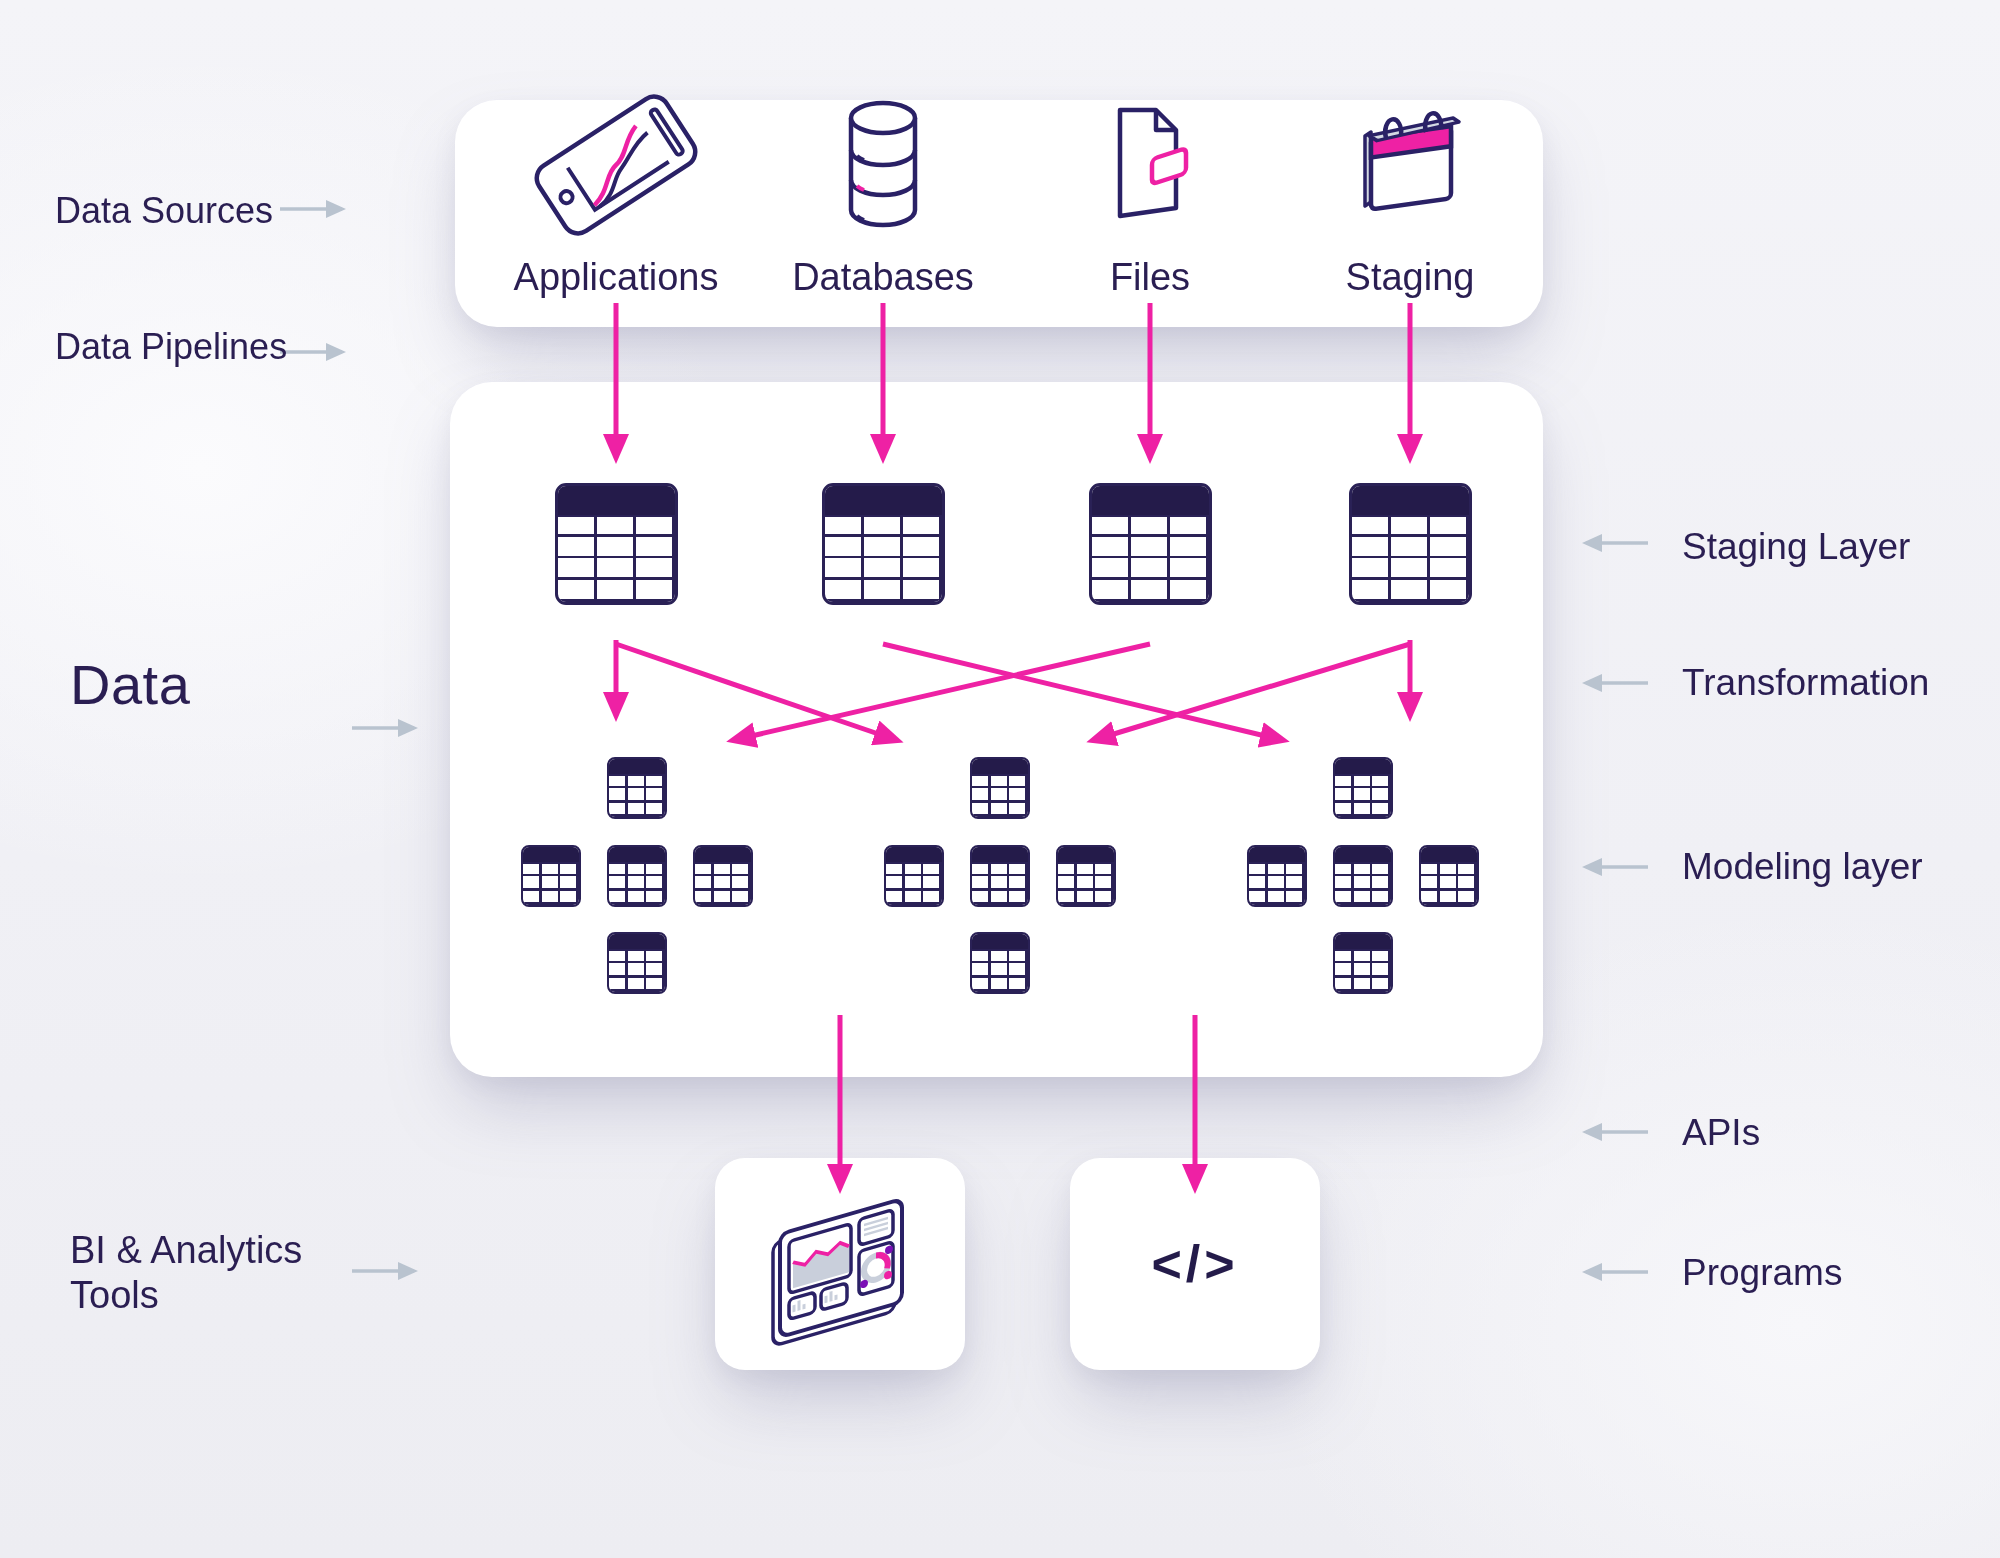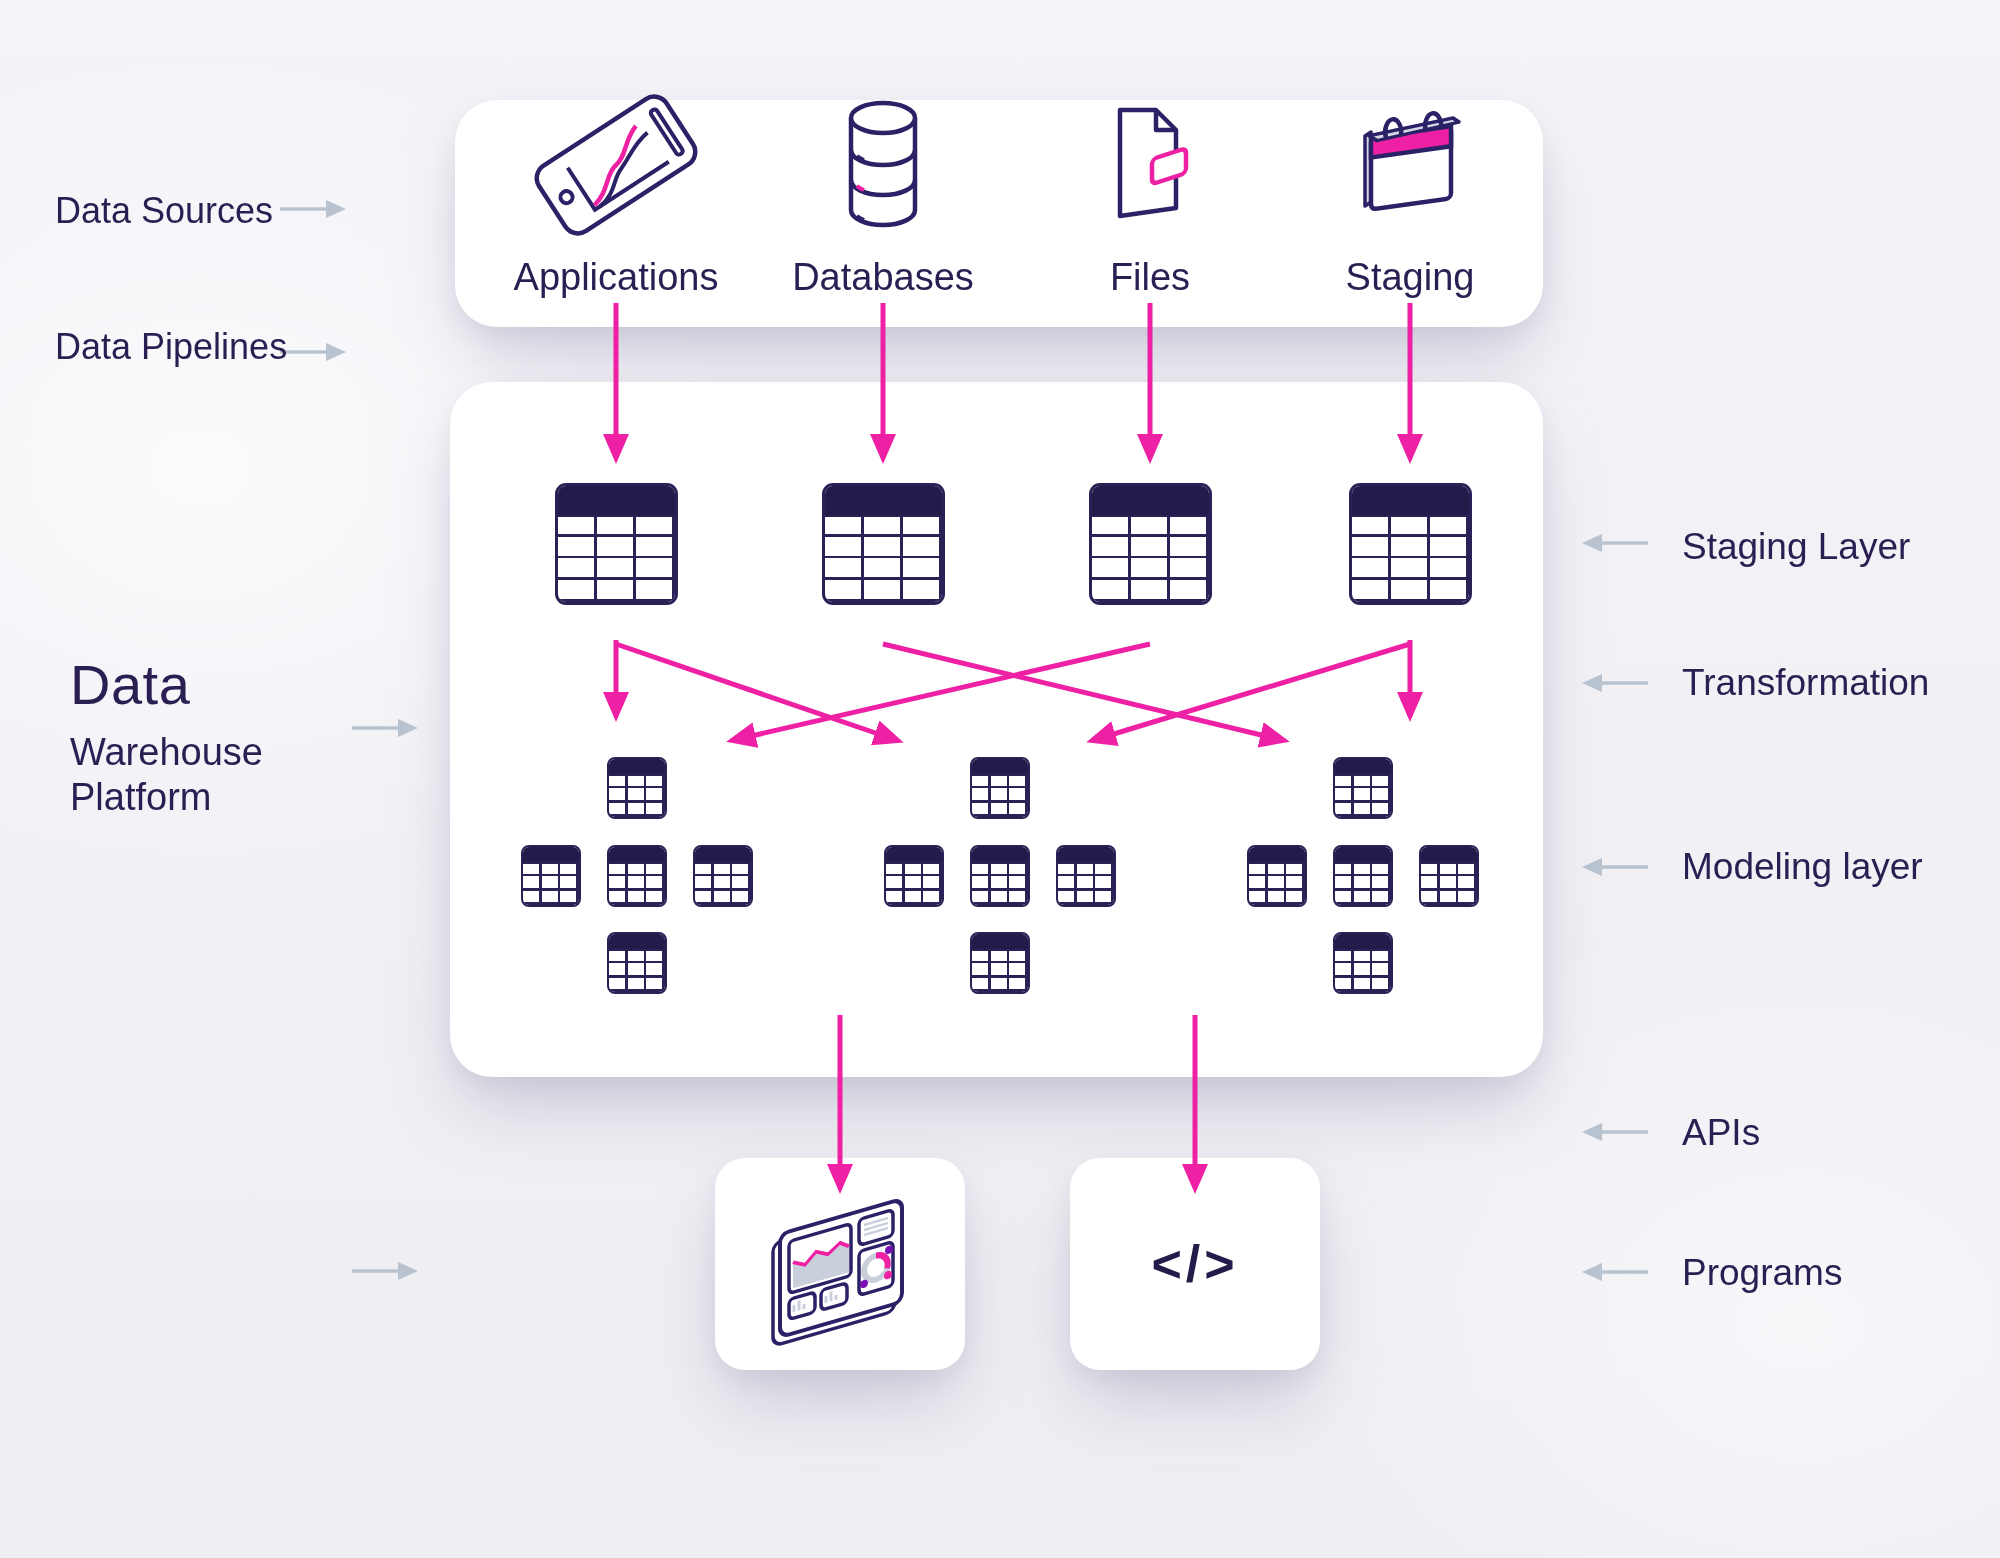--- a/index.html
+++ b/index.html
@@ -147,22 +147,22 @@
   </svg>
 
   <div class="src-label" style="left:486px">Applications</div>
   <div class="src-label" style="left:753px">Databases</div>
   <div class="src-label" style="left:1020px">Files</div>
   <div class="src-label" style="left:1280px">Staging</div>
 
   <div class="lbl" id="lbl-data-sources">Data Sources</div>
   <div class="lbl" id="lbl-data-pipelines">Data Pipelines</div>
   <div class="lbl" id="lbl-dwp-title">Data</div>
-  <div class="lbl" id="lbl-dwp-sub">Warehouse
-Platform</div>
+  <div class="lbl" id="lbl-bi">BI &amp; Analytics
+Tools</div>
 
   <div class="rlbl" id="rlbl-staging">Staging Layer</div>
   <div class="rlbl" id="rlbl-transformation">Transformation</div>
   <div class="rlbl" id="rlbl-modeling">Modeling layer</div>
   <div class="rlbl" id="rlbl-apis">APIs</div>
   <div class="rlbl" id="rlbl-programs">Programs</div>
 
   <svg id="bi-icon" width="170" height="180" viewBox="0 0 170 180">
     <g transform="translate(24,30) skewY(-16)">
       <rect x="-7" y="37" width="122" height="103" rx="9" fill="#ffffff" stroke="#2a2166" stroke-width="3.5"></rect>

